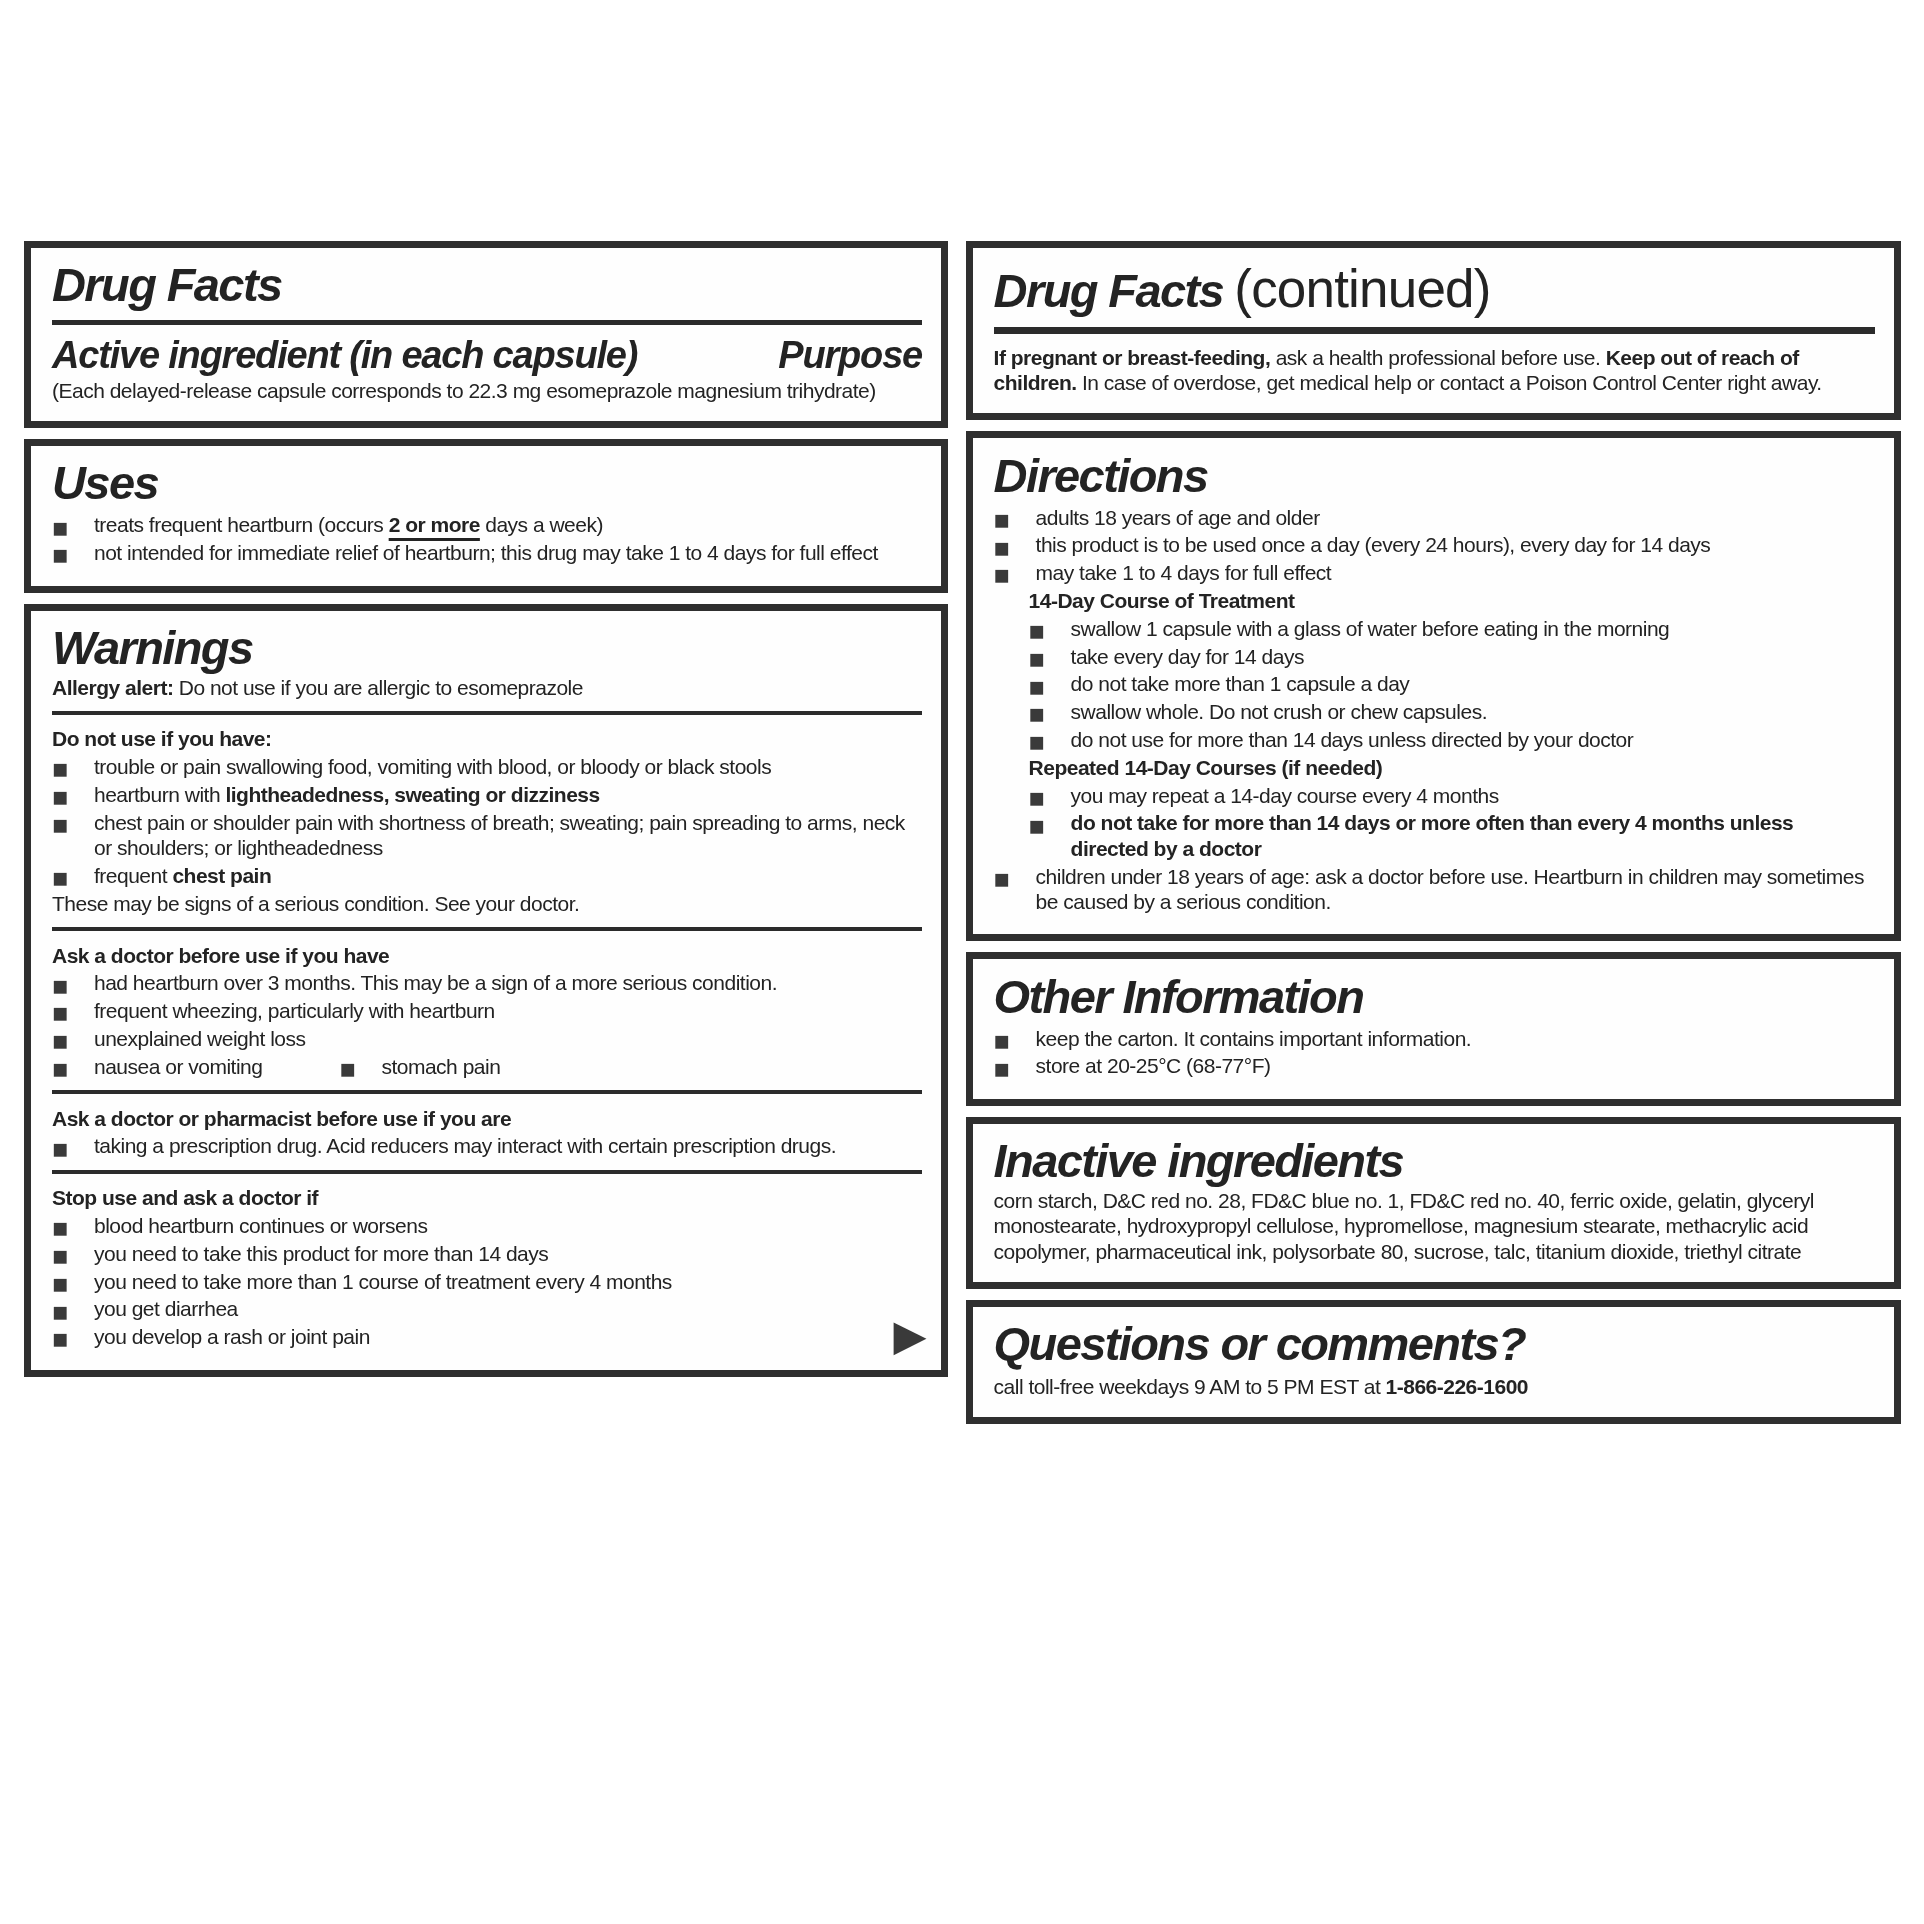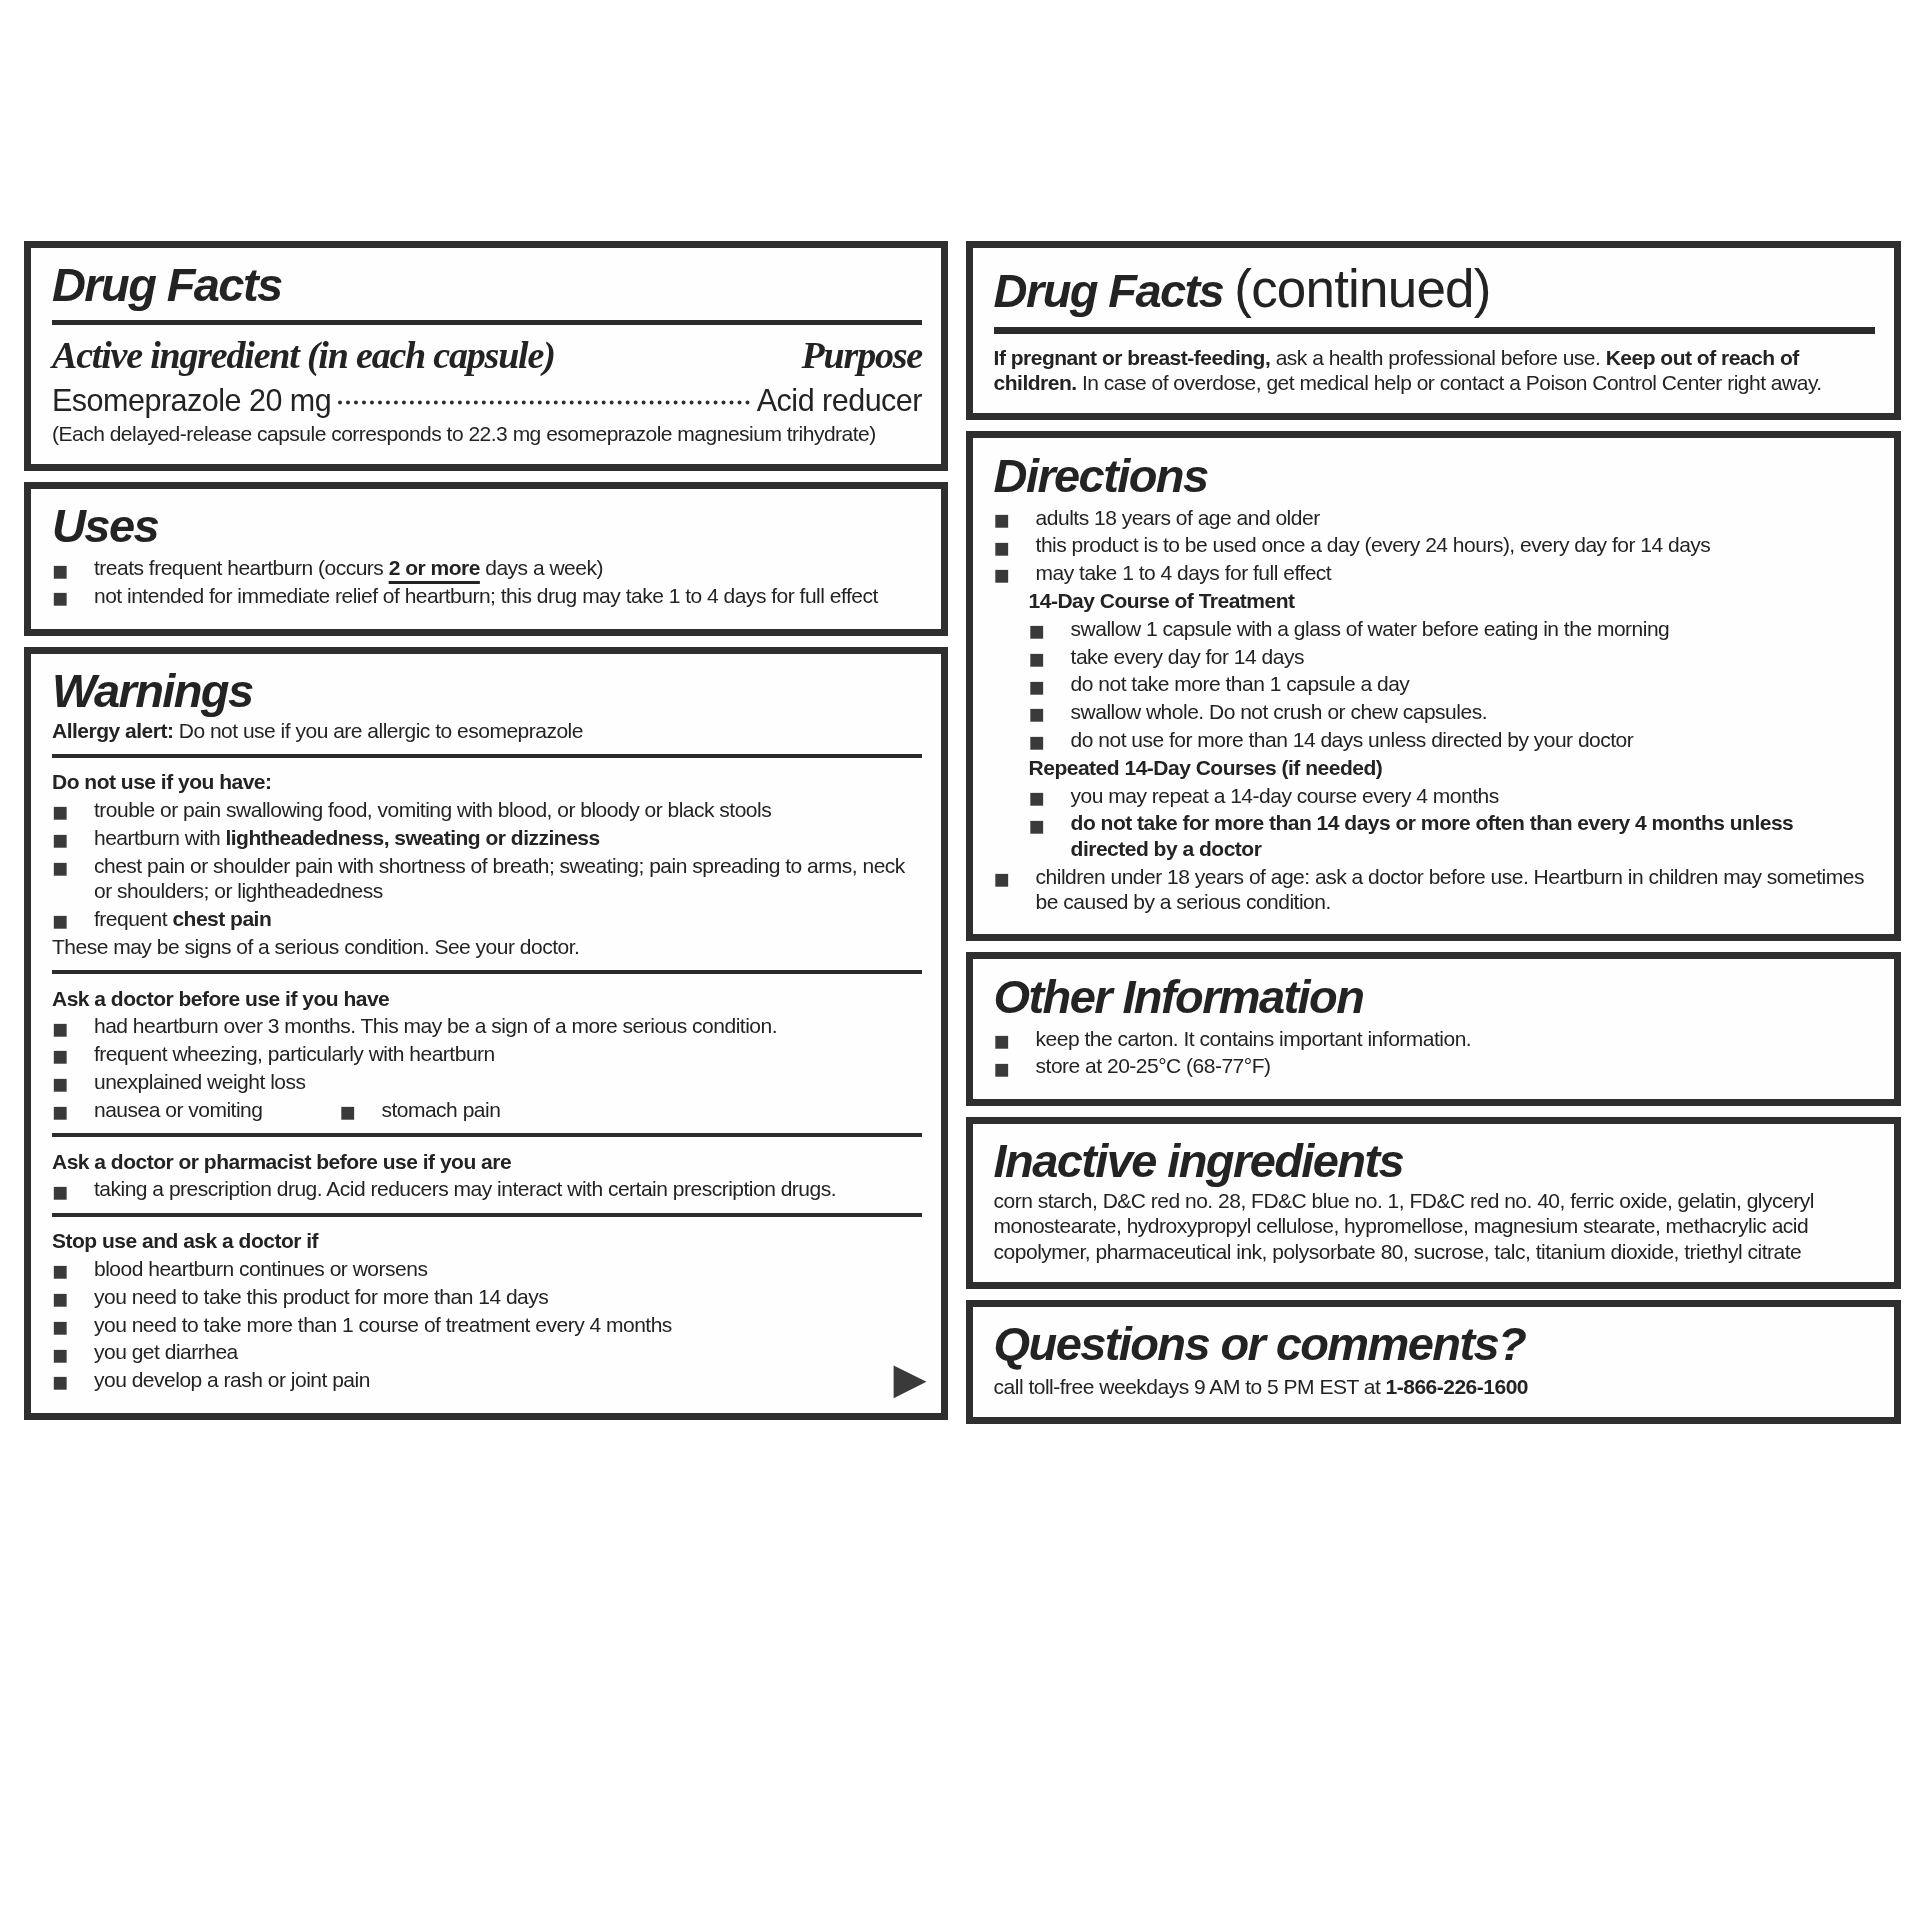--- a/index.html
+++ b/index.html
@@ -15,21 +15,21 @@
   .canvas{position:relative;width:1925px;height:1441px;background:var(--page-bg);}
   .label{position:absolute;left:24px;top:241px;width:1877px;display:flex;gap:17.6px;align-items:flex-start;}
   .col{display:flex;flex-direction:column;gap:11.2px;}
   .col-left{width:924px;flex:0 0 auto;}
   .col-right{flex:1 1 auto;}
   .box{border:7.2px solid var(--border-color);background:#fefefe;padding:11.2px 19px 17.6px 21px;position:relative;}
   h1.sec{font-style:italic;font-weight:bold;font-size:47px;line-height:1.12;letter-spacing:-1.6px;}
   .rule-thick{border:none;border-top:5.6px solid var(--rule-color);margin:8px 0 9.6px;}
   .rule-xthick{border:none;border-top:7.2px solid var(--rule-color);margin:8px 0 11.2px;}
   .rule-thin{border:none;border-top:4px solid var(--rule-color);margin:11.2px 0;}
-  .h2row{display:flex;justify-content:space-between;align-items:flex-start;margin-top:1.6px;font-family:Liberation Serif, serif;}
+  .h2row{display:flex;justify-content:space-between;align-items:flex-start;margin-top:1.6px;}
   .h2row .h2{font-style:italic;font-weight:bold;font-size:38px;letter-spacing:-1.2px;line-height:1.15;}
   p,.li,.pairrow{font-size:21px;line-height:1.21;letter-spacing:-0.5px;}
   .b{font-weight:bold;}
   .u{text-decoration:underline;text-decoration-thickness:3.2px;text-underline-offset:5.6px;}
   .subhead{font-weight:bold;margin:1.6px 0;}
   .li{position:relative;padding-left:42px;margin:2.4px 0;}
   .li::before{content:attr(data-bullet);position:absolute;left:0;top:-0.8px;font-size:26.5px;color:var(--bullet-color);}
   .sub{margin-left:35px;}
   .pairrow{display:flex;margin:2.4px 0;}
   .pairrow .li{margin:0;}
@@ -47,25 +47,20 @@
   <div class="label">
 
     <div class="col col-left">
 
       <section class="box">
         <h1 class="sec">Drug Facts</h1>
         <hr class="rule-thick">
         <div class="h2row">
           <span class="h2">Active ingredient (in each capsule)</span>
           <span class="h2">Purpose</span>
-        </div>
-        <div class="dotrow">
-          <span>Esomeprazole 20 mg</span>
-          <span class="dots"></span>
-          <span>Acid reducer</span>
         </div>
         <p>(Each delayed-release capsule corresponds to 22.3 mg esomeprazole magnesium trihydrate)</p>
       </section>
 
       <section class="box">
         <h1 class="sec">Uses</h1>
         <div class="li" data-bullet="■"><span>treats frequent heartburn (occurs </span><span class="b u">2 or more</span><span> days a week)</span></div>
         <div class="li" data-bullet="■"><span>not intended for immediate relief of heartburn; this drug may take 1 to 4 days for full effect</span></div>
       </section>
 

